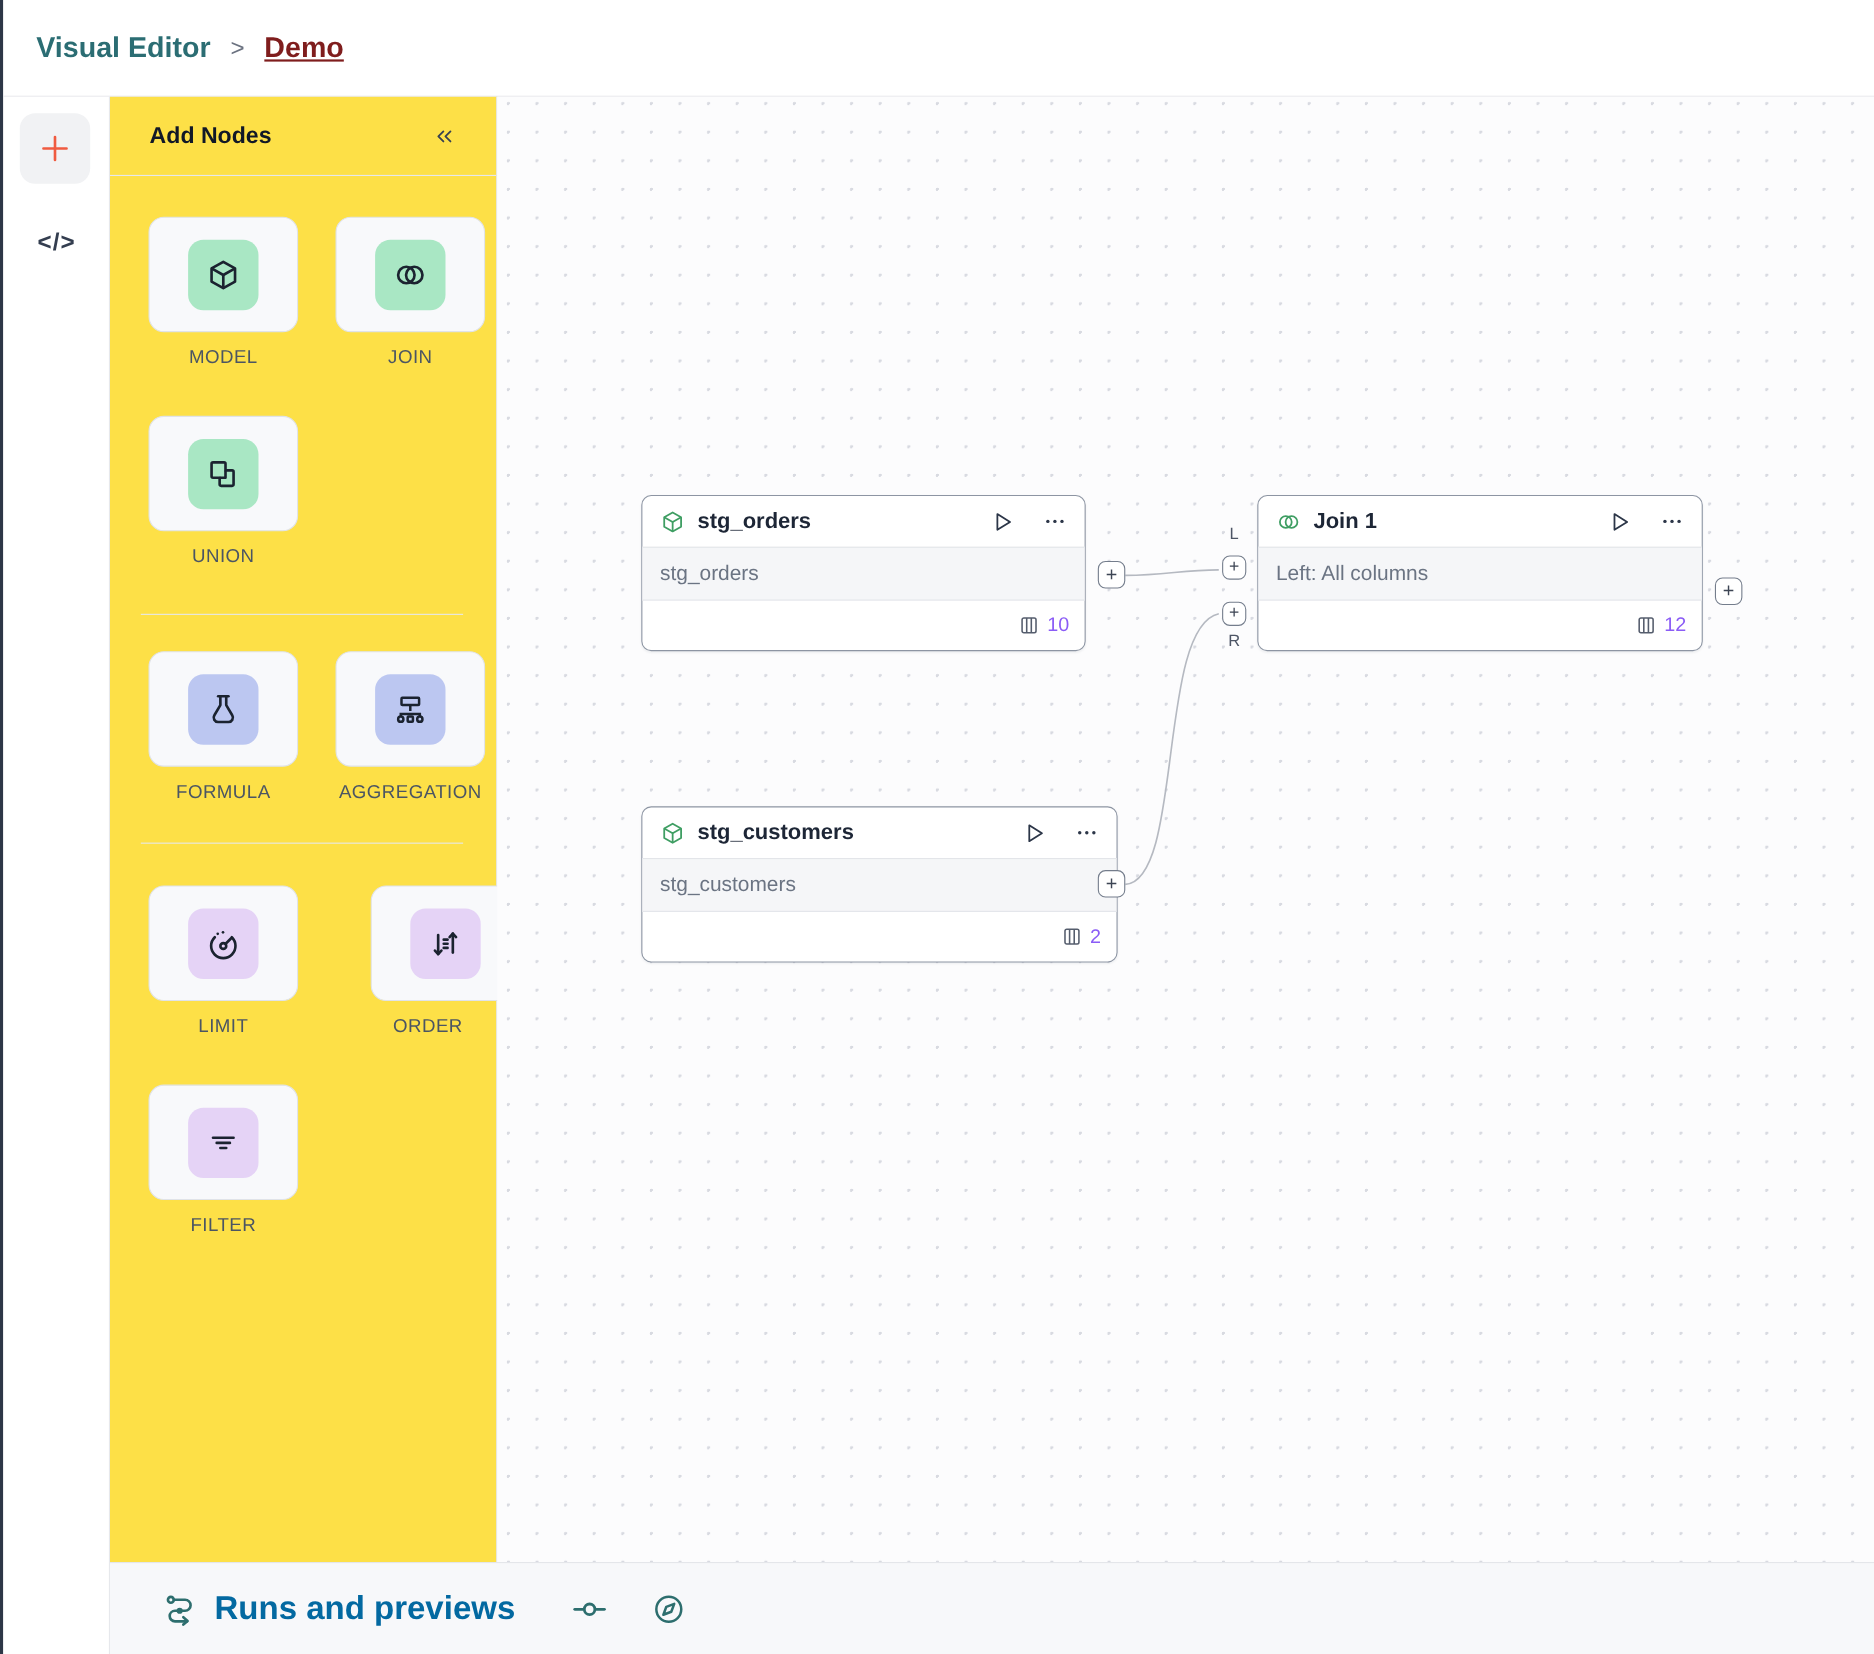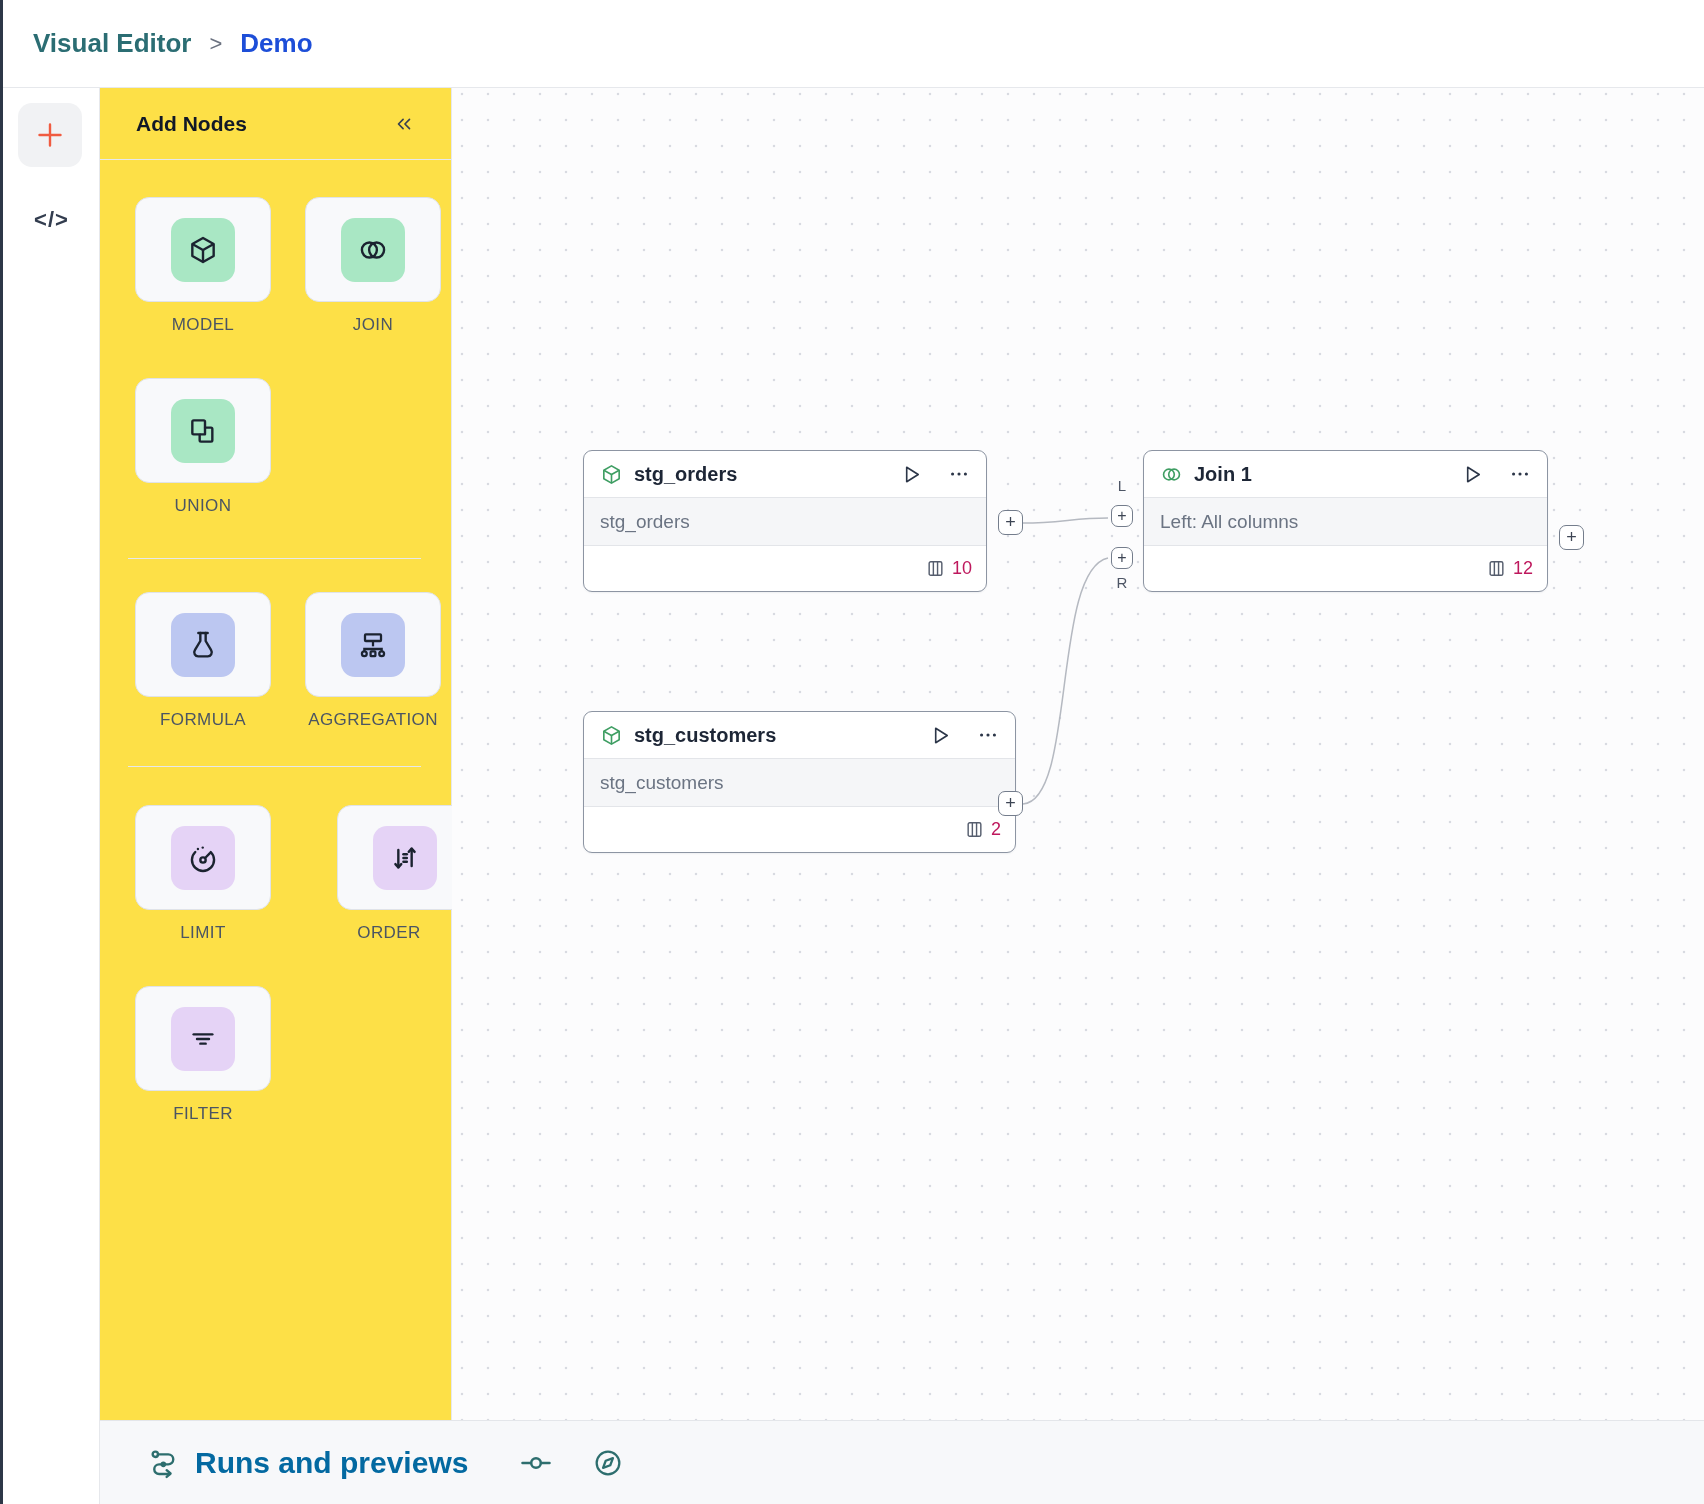--- a/index.html
+++ b/index.html
@@ -8,21 +8,21 @@
 
   .app { position:relative; width:1704px; height:1504px; background:#ffffff; }
 
   .left-edge { position:absolute; left:0; top:0; width:3px; height:1504px; background:#2d3747; }
 
   
   .header { position:absolute; left:3px; top:0; right:0; height:88px; background:#fff;
             border-bottom:1px solid #e6e8ec; display:flex; align-items:center; padding-left:30px; }
   .crumb-app { color:#2b6d73; font-size:26px; font-weight:700; }
   .crumb-sep { color:#6b7280; font-size:22px; margin:0 18px; font-weight:400; }
-  .crumb-page { color:#1d4ed8; font-size:26px; font-weight:700; }
+  .crumb-page { color:#7f1d1d; font-size:26px; font-weight:700;text-decoration:underline; }
 
   
   .rail { position:absolute; left:3px; top:88px; width:97px; bottom:0; background:#fff;
           border-right:1px solid #e6e8ec; }
   .rail-add { position:absolute; left:15px; top:15px; width:64px; height:64px; background:#f1f2f4;
               border-radius:14px; display:flex; align-items:center; justify-content:center; cursor:pointer; }
   .rail-code { position:absolute; left:0; top:110px; width:97px; height:44px; display:flex;
                align-items:center; justify-content:center; color:#333d4f; font-size:22px;
                font-weight:700; letter-spacing:1px; cursor:pointer; }
 
@@ -57,21 +57,21 @@
   .node-type-icon { color:#3f9e63; display:flex; }
   .node-type-icon svg { width:23px; height:23px; }
   .node-title { font-size:20px; font-weight:700; color:#1d2636; flex:1; white-space:nowrap; }
   .node-play { color:#2c3648; display:flex; cursor:pointer; }
   .node-play svg { width:23px; height:23px; }
   .node-menu { color:#2c3648; display:flex; cursor:pointer; margin-left:14px; }
   .node-menu svg { width:22px; height:22px; }
   .node-body { background:#f5f6f8; border-top:1px solid #e3e5e9; border-bottom:1px solid #e3e5e9;
                padding:9px 16px; color:#6b7483; font-size:19px; line-height:29px; }
   .node-footer { height:45px; display:flex; align-items:center; justify-content:flex-end;
-                 padding:0 14px; gap:7px; color:#be185d; font-size:18px; }
+                 padding:0 14px; gap:7px; color:#8b5cf6; font-size:18px; }
   .node-footer svg { width:19px; height:19px; color:#555d6d; }
 
   .handle { position:absolute; background:#fff; border:1.5px solid #747d8c; border-radius:7px;
             display:flex; align-items:center; justify-content:center; color:#3d4554; cursor:pointer; }
   .handle-out { width:25px; height:25px; font-size:18px; }
   .handle-in { width:22px; height:22px; font-size:16px; }
   .port-label { position:absolute; width:26px; text-align:center; font-size:15px; color:#4d5565; }
 
   
   .bottombar { position:absolute; left:100px; right:0; bottom:0; height:84px; background:#f7f8fa;
@@ -261,21 +261,21 @@
       <div class="node-footer">
         <svg viewBox="0 0 24 24" fill="none" stroke="currentColor" stroke-width="1.8">
             <rect x="4" y="3.5" width="16" height="17" rx="2"></rect>
             <path d="M9.3 3.5v17"></path>
             <path d="M14.6 3.5v17"></path>
           </svg>
         <span>10</span>
       </div>
     </div>
 
-    <div class="node" style="left:131px; top:623px; width:433px;">
+    <div class="node" style="left:131px; top:645px; width:433px;">
       <div class="node-header">
         <span class="node-type-icon">
           <svg viewBox="0 0 24 24" fill="none" stroke="currentColor" stroke-width="1.7" stroke-linejoin="round">
               <path d="M12 3l8 4.5v9L12 21l-8-4.5v-9L12 3z"></path>
               <path d="M4 7.5l8 4.5 8-4.5"></path>
               <path d="M12 12v9"></path>
             </svg>
         </span>
         <span class="node-title">stg_customers</span>
         <span class="node-play">

